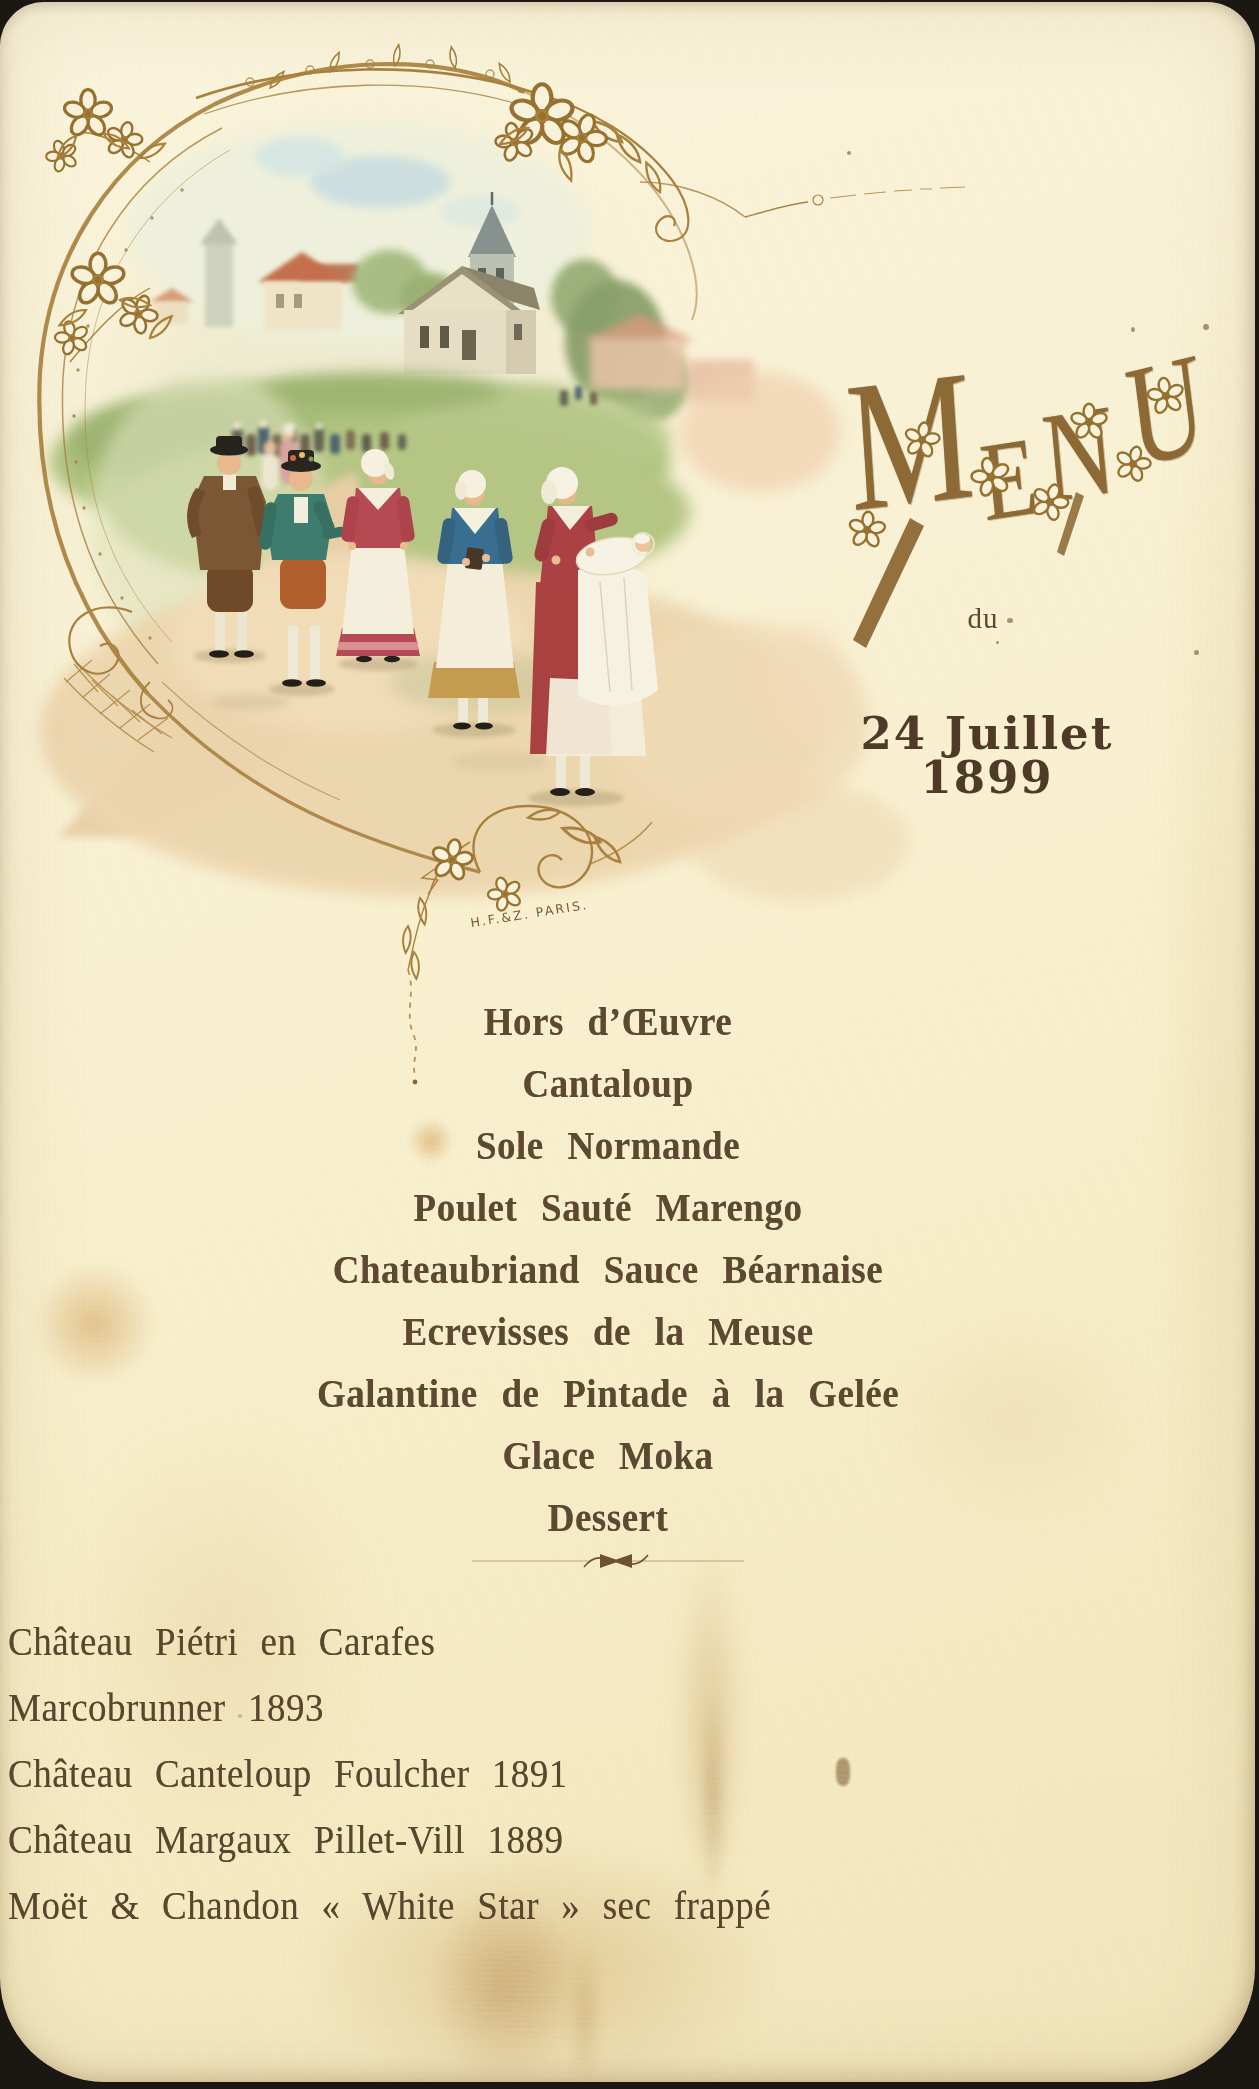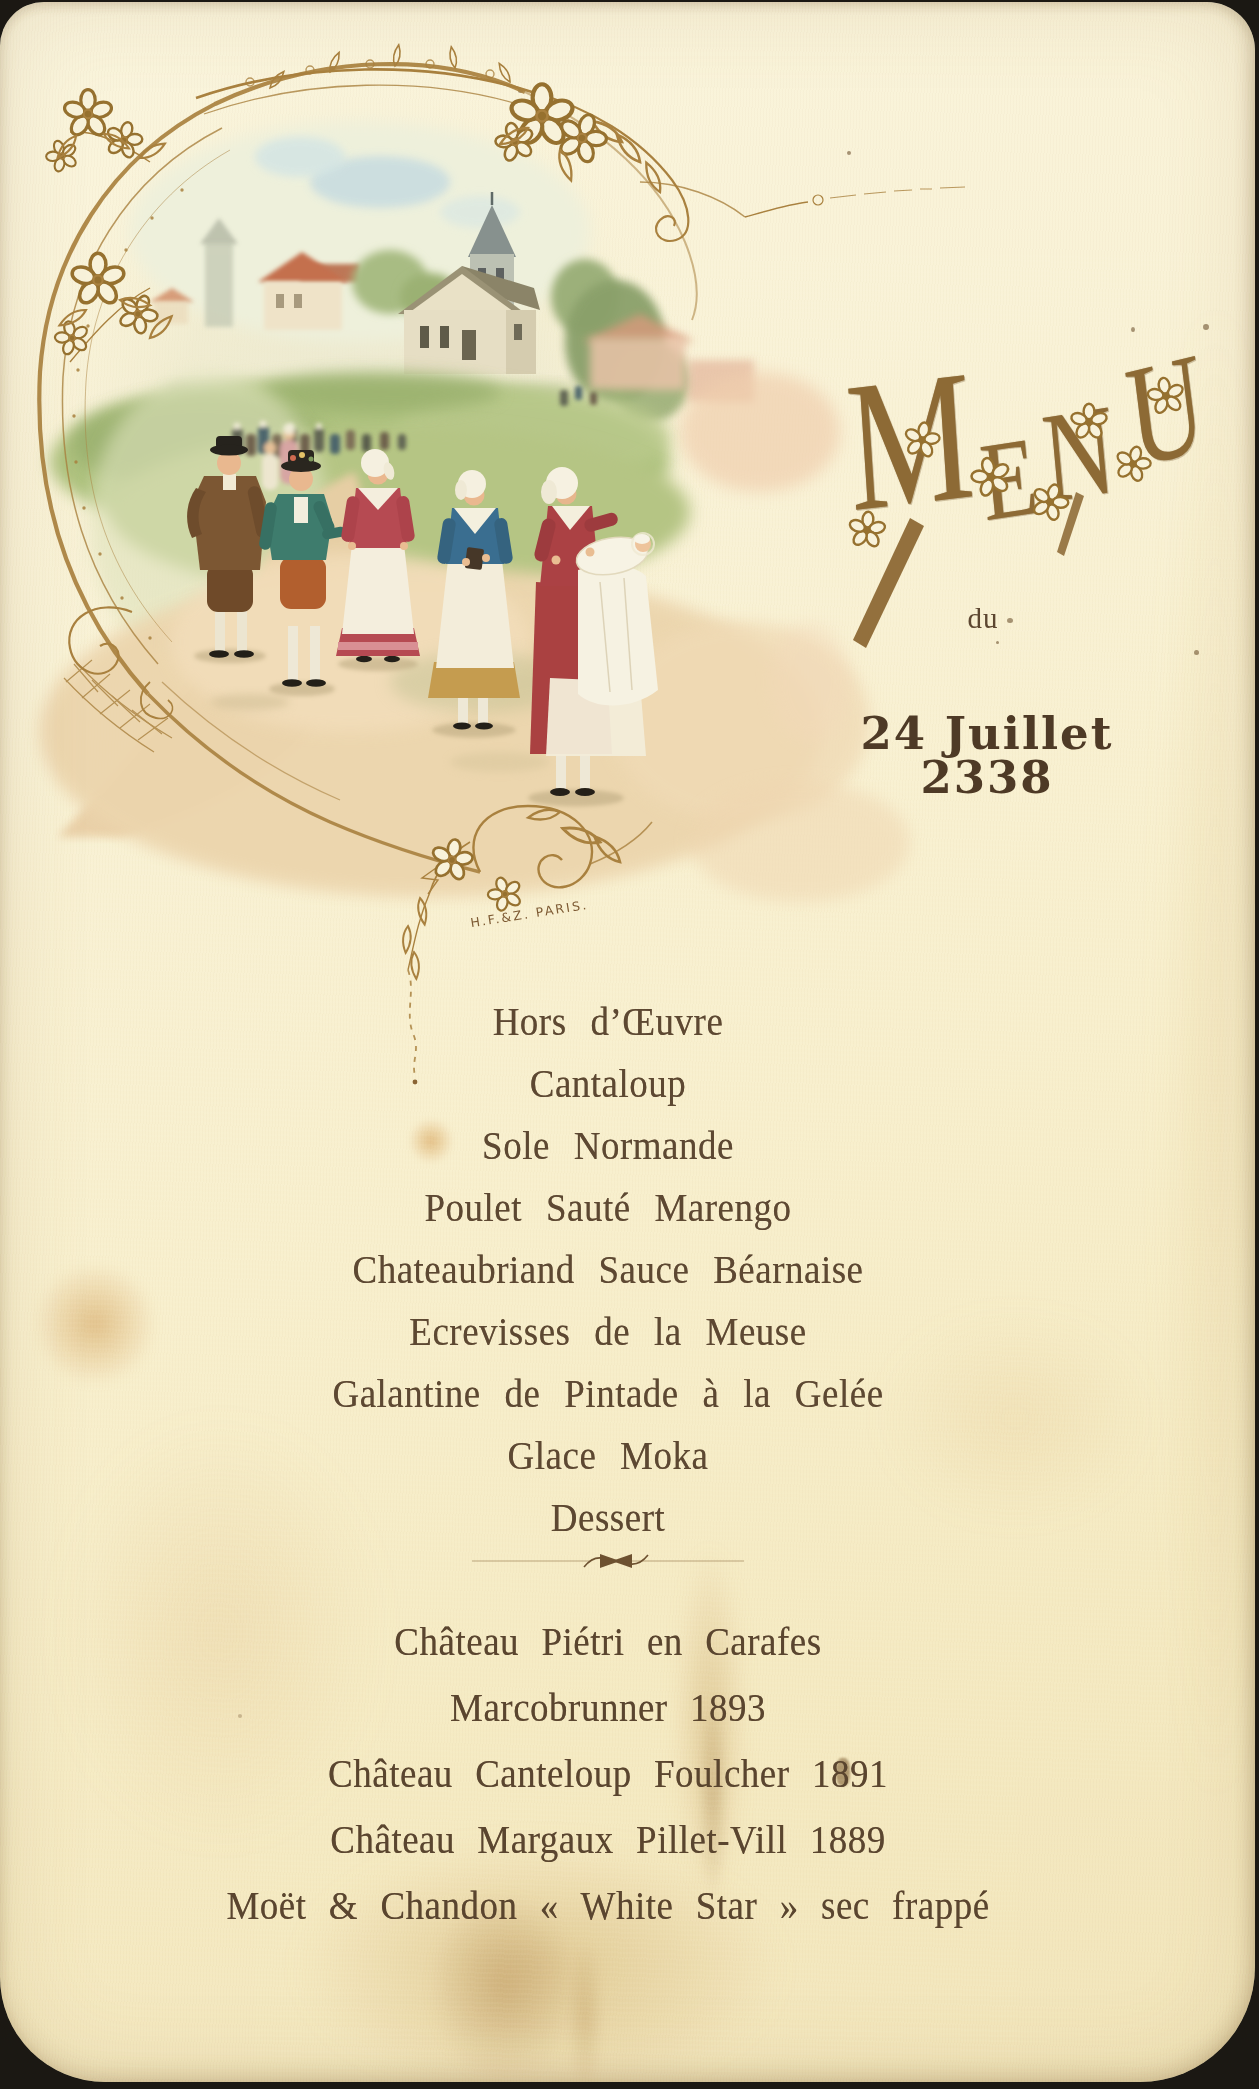--- a/index.html
+++ b/index.html
@@ -24,22 +24,22 @@
   .l1{left:136px;top:86px;font-size:95px;transform:scale(.95,1.18) rotate(-7deg);}
   .l2{left:198px;top:54px;font-size:106px;transform:scale(.92,1.22) rotate(-7deg);}
   .l3{left:280px;top:6px;font-size:115px;transform:scale(.9,1.26) rotate(-10deg);}
   .du{position:absolute;left:933px;top:600px;width:100px;text-align:center;z-index:3;
       font-size:29px;color:#5d4731;letter-spacing:1px;}
   .date{position:absolute;left:787px;top:710px;width:400px;text-align:center;z-index:3;
       font-family:"DejaVu Serif",serif;font-weight:700;font-size:45px;line-height:44px;
       color:#4e3a26;letter-spacing:2px;}
   
   .dishes{position:absolute;left:8px;top:989px;width:1200px;text-align:center;z-index:3;
-      font-size:37px;line-height:62px;color:#5d4832;word-spacing:.38em;letter-spacing:.5px;}
-  .wines{position:absolute;left:8px;top:1607px;width:1200px;text-align:center;z-index:3;
+      font-size:37px;line-height:62px;color:#5d4832;word-spacing:.38em;letter-spacing:.5px;font-weight:bold;}
+  .wines{position:absolute;left:8px;top:1607px;width:1200px;z-index:3;
       font-size:37px;line-height:66px;color:#5a452f;word-spacing:.34em;letter-spacing:.5px;}
   .line{transform:scaleY(1.06);text-shadow:0 0 .6px rgba(93,72,50,.6);}
   .divider{position:absolute;left:472px;top:1546px;width:272px;height:26px;z-index:3;}
   
   .stain{position:absolute;border-radius:50%;pointer-events:none;mix-blend-mode:multiply;}
   .speck{position:absolute;border-radius:50%;background:rgba(92,63,30,.55);pointer-events:none;}
   .st1{left:30px;top:1262px;width:130px;height:120px;filter:blur(6px);
        background:radial-gradient(circle,rgba(205,147,70,.45),rgba(205,147,70,0) 70%);}
   .st2{left:408px;top:1116px;width:46px;height:46px;filter:blur(3px);
        background:radial-gradient(circle,rgba(216,160,86,.55),rgba(216,160,86,0) 70%);}
@@ -420,21 +420,21 @@
         <use href="#fl" transform="translate(151,135) scale(1.6) rotate(-15)"></use>
         <use href="#fl" transform="translate(210,160) scale(1.5) rotate(20)"></use>
         <use href="#fl" transform="translate(249,80) scale(1.5)"></use>
         <use href="#fl" transform="translate(293,122) scale(1.45) rotate(15)"></use>
         <use href="#fl" transform="translate(326,54) scale(1.5) rotate(-10)"></use>
         <use href="#fl" transform="translate(27,188) scale(1.5) rotate(5)"></use>
       </svg>
     </div>
 
     <div class="du">du</div>
-    <div class="date">24 Juillet 2338</div>
+    <div class="date">24 Juillet 1899</div>
 
     <div class="dishes">
         <div class="line dish">Hors d’Œuvre</div>
         <div class="line dish">Cantaloup</div>
         <div class="line dish">Sole Normande</div>
         <div class="line dish">Poulet Sauté Marengo</div>
         <div class="line dish">Chateaubriand Sauce Béarnaise</div>
         <div class="line dish">Ecrevisses de la Meuse</div>
         <div class="line dish">Galantine de Pintade à la Gelée</div>
         <div class="line dish">Glace Moka</div>

